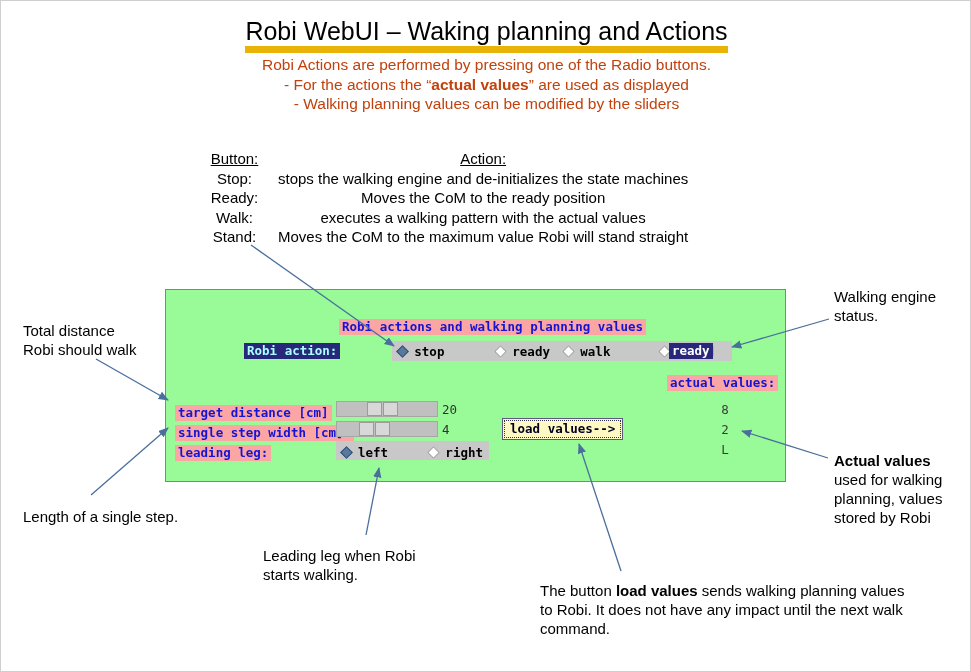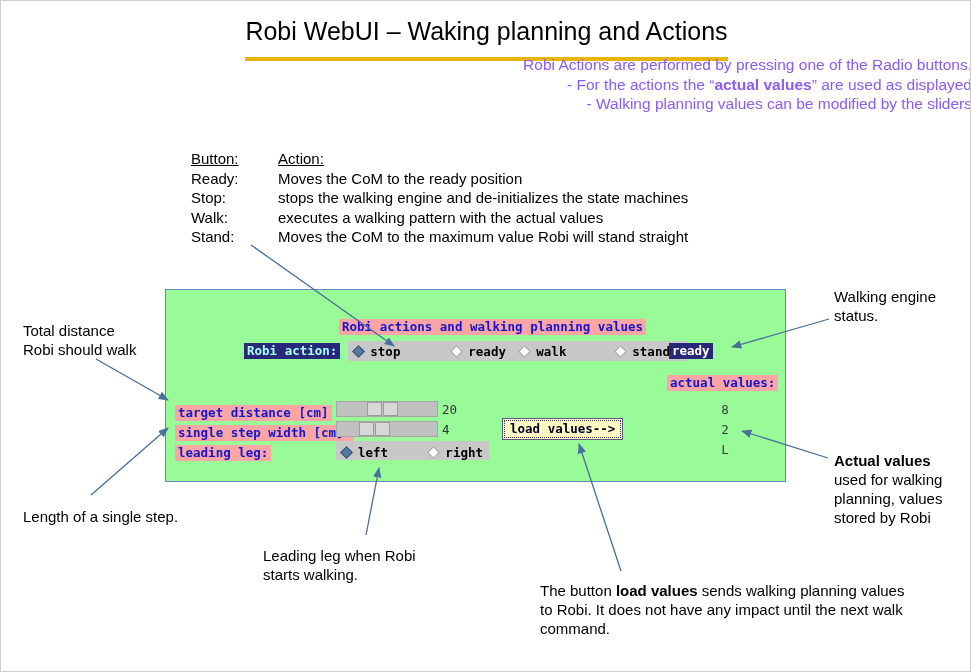--- a/index.html
+++ b/index.html
@@ -33,50 +33,51 @@
   .title {
     position: absolute;
     left: 0; top: 16px;
     width: 971px;
     text-align: center;
     font-size: 25px;
     color: #000;
     letter-spacing: 0px;
   }
   .title span {
-    border-bottom: 4px solid #eab308;
-    padding-bottom: 12px;
+    border-bottom: 7px solid #eab308;
+    padding-bottom: 1px;
   }
 
   
   .intro {
     position: absolute;
     left: 0; top: 54px;
     width: 971px;
-    text-align: right;
+    text-align: center;
     font-size: 15.5px;
     line-height: 19.5px;
-    color: #8b5cf6;
+    color: #c2410c;
   }
   .intro b { font-weight: bold; }
 
   
   .legend {
     position: absolute;
     left: 190px;
     top: 148px;
     font-size: 15px;
     line-height: 19.5px;
     color: #000;
   }
   .legend table { border-collapse: collapse; }
   .legend td {
     padding: 0 0 0 0;
     vertical-align: top;
     white-space: nowrap;
+    text-align: center;
   }
   .legend td.col-btn { width: 87px; }
   .legend .hdr { text-decoration: underline; }
 
   
   .panel {
     position: absolute;
     left: 164px;
     top: 288px;
     width: 621px;
@@ -138,20 +139,21 @@
   }
 
   
   .radio-row {
     position: absolute;
     left: 78px;
     top: 51px;
     height: 20px;
     display: flex;
     align-items: center;
+    gap: 36px;
   }
   .radio-strip {
     background: #c8c8c8;
     height: 20px;
     display: flex;
     align-items: center;
     padding: 0 4px 0 6px;
     box-sizing: border-box;
   }
   .radio-opt {
@@ -325,26 +327,26 @@
   </div>
 
   <div class="legend">
     <table>
       <tbody>
           <tr>
         <td class="col-btn"><span class="hdr">Button:</span></td>
         <td><span class="hdr">Action:</span></td>
       </tr>
       <tr>
+        <td class="col-btn">Stop:</td>
+        <td>stops the walking engine and de-initializes the state machines</td>
+      </tr>
+      <tr>
         <td class="col-btn">Ready:</td>
         <td>Moves the CoM to the ready position</td>
-      </tr>
-      <tr>
-        <td class="col-btn">Stop:</td>
-        <td>stops the walking engine and de-initializes the state machines</td>
       </tr>
       <tr>
         <td class="col-btn">Walk:</td>
         <td>executes a walking pattern with the actual values</td>
       </tr>
       <tr>
         <td class="col-btn">Stand:</td>
         <td>Moves the CoM to the maximum value Robi will stand straight</td>
       </tr>
     </tbody>
@@ -352,21 +354,21 @@
   </div>
 
   <div class="panel">
 
     <div class="panel-title">
       <span class="lbl-white">Robi actions and walking planning values</span>
     </div>
 
     <div class="radio-row">
       <span class="lbl-navy">Robi action:</span>
-      <div class="radio-strip" style="width:340px; margin-left:8px;">
+      <div class="radio-strip" style="width:340px; margin-left:16px;">
         <span class="radio-opt" style="width:98px;">
           <span class="diamond on"></span>
           <span>stop</span>
         </span>
         <span class="radio-opt" style="width:68px;">
           <span class="diamond off"></span>
           <span>ready</span>
         </span>
         <span class="radio-opt" style="width:96px;">
           <span class="diamond off"></span>

